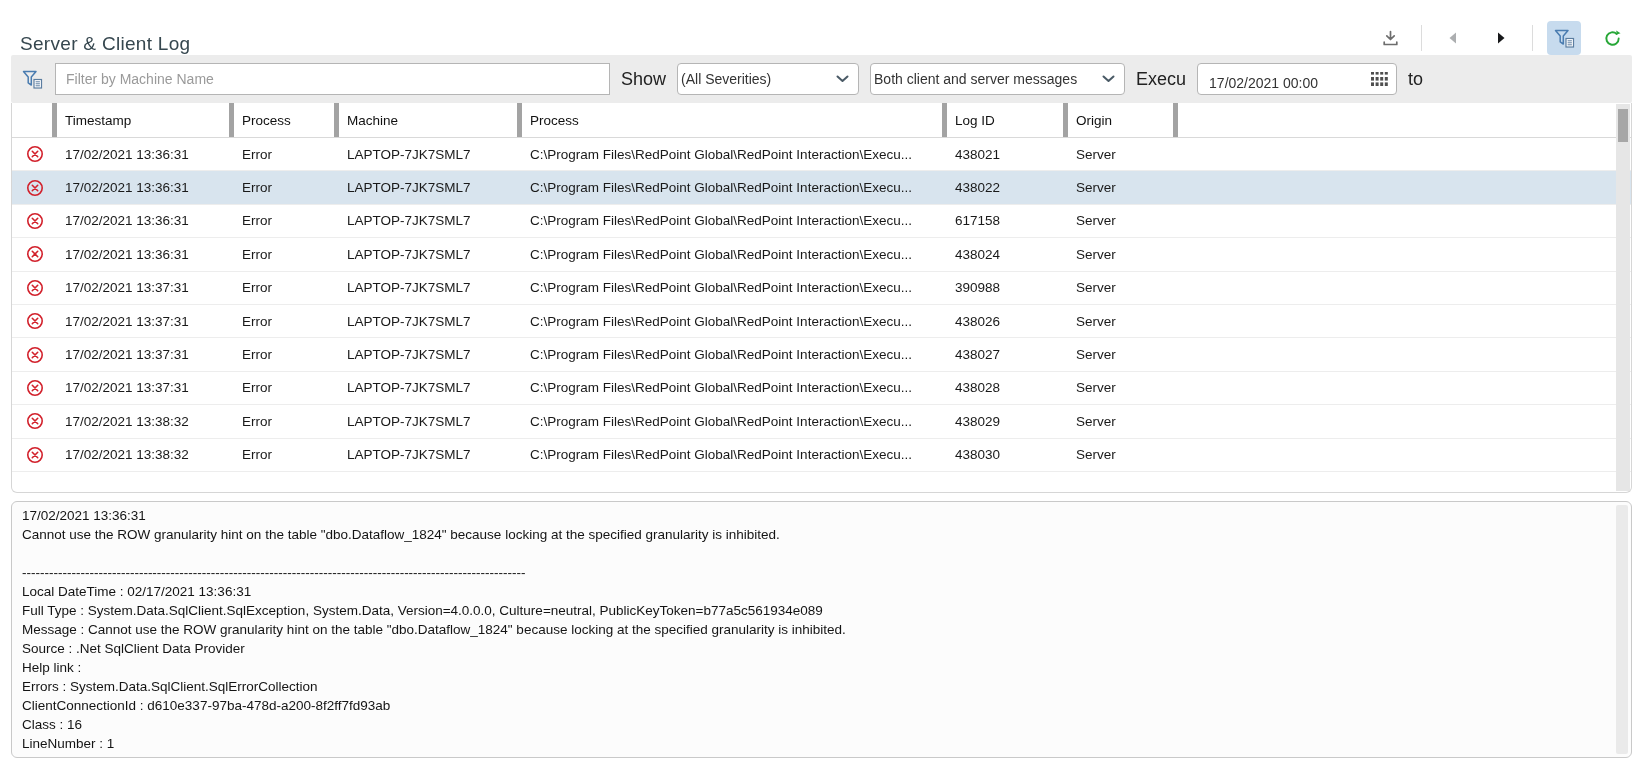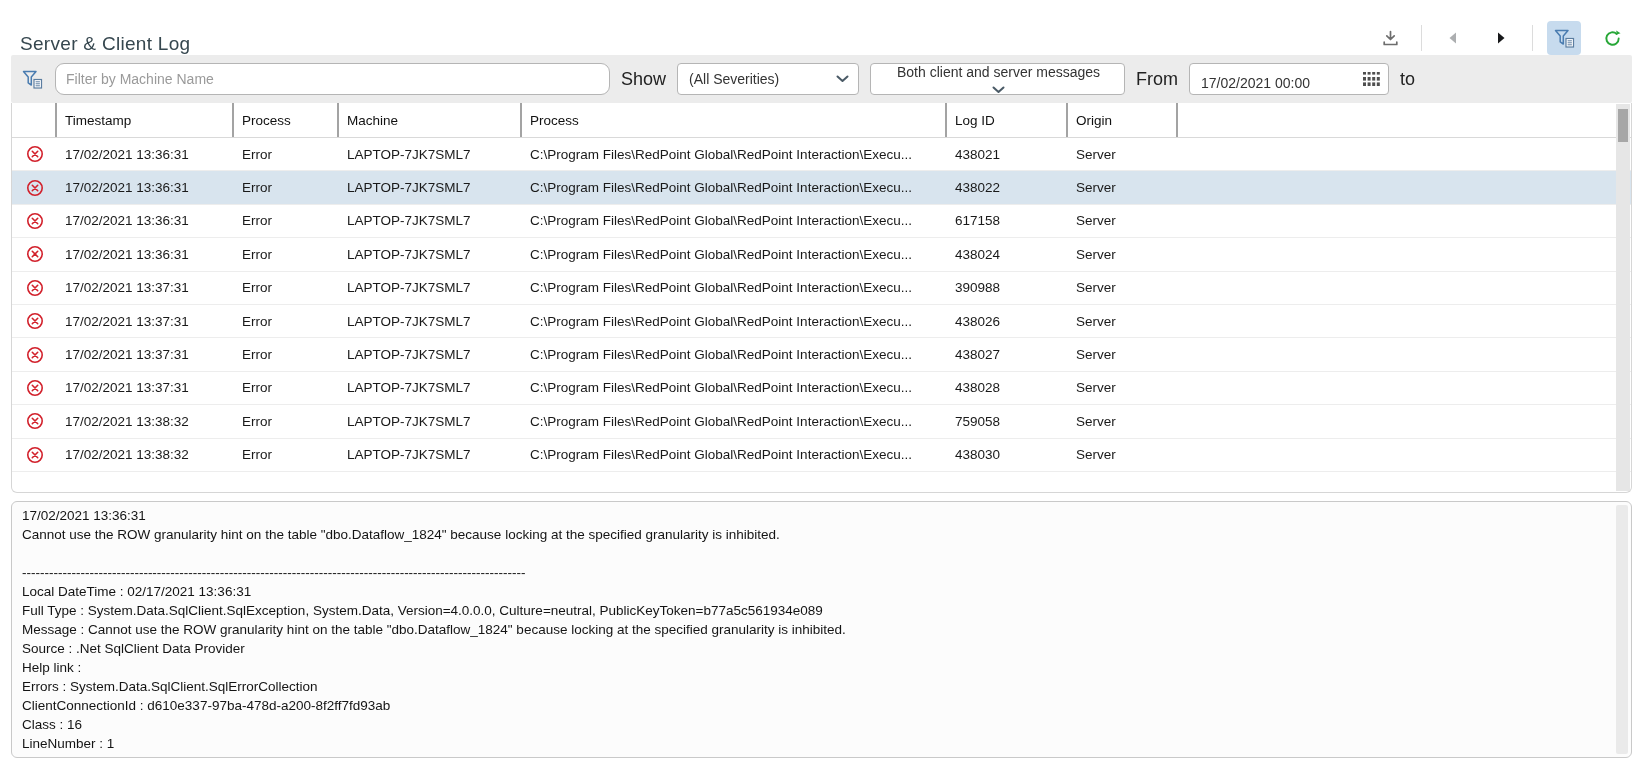--- a/index.html
+++ b/index.html
@@ -19,48 +19,48 @@
     border:none; background:transparent; cursor:pointer; border-radius:4px; }
   .tool-btn.active{ background:#c7dbee; }
   .tool-sep{ width:1px; height:26px; background:#dcdcdc; }
   
   .filter-bar{
     margin:0 11px; height:48px; background:#ececec; border-radius:2px;
     display:flex; align-items:center; gap:11px; padding:0 10px;
   }
   .fb-label{ font-size:18px; color:#222; white-space:nowrap; }
   .text-input{
-    height:32px; border:1px solid #b5b5b5; border-radius:9px; background:#fff;
+    height:32px; border:1px solid #b5b5b5; border-radius:0; background:#fff;
     font-family:"Liberation Sans",sans-serif; font-size:14px; color:#333;
     padding:0 10px; outline:none;
   }
   .text-input::placeholder{ color:#9a9a9a; }
   #machine-input{ width:555px; }
   .select-box{
     height:32px; background:#fff; border:1px solid #b5b5b5; border-radius:4px;
     display:flex; align-items:center; justify-content:space-between;
-    padding:0 9px 0 11px; font-size:14px; color:#333; cursor:pointer; white-space:nowrap;
-  }
-  .sel-sev{ width:182px; } .sel-msg{ width:255px;flex-direction:column; }
+    padding:0 9px 0 3px; font-size:14px; color:#333; cursor:pointer; white-space:nowrap;
+  }
+  .sel-sev{ width:182px; } .sel-msg{ width:255px; }
   .date-field{
     height:32px; background:#fff; border:1px solid #b5b5b5; border-radius:4px;
     display:flex; align-items:center; padding:0 8px 0 2px;
   }
   .date-1{ width:200px; } .date-2{ flex:1; }
   .date-field input{ border:none; outline:none; flex:1; min-width:0; font-family:"Liberation Sans",sans-serif;
     font-size:14px; color:#333; padding:0 0 0 9px; background:transparent;margin-top:8px; }
   .cal-btn{ border:none; background:transparent; cursor:pointer; display:flex; align-items:center; }
   
   .table-panel{
     margin:0 11px; height:390px; background:#fff;
     border:1px solid #d6d6d6; border-top:none; border-radius:0 0 6px 6px;
     position:relative; overflow:hidden;
   }
   .thead{ display:flex; height:35px; border-bottom:1px solid #d9d9d9; font-size:13.5px; color:#111; }
-  .th{ display:flex; align-items:center; padding-left:8px; border-right:2px solid #a3a3a3; cursor:pointer; }
+  .th{ display:flex; align-items:center; padding-left:8px; border-right:5px solid #a3a3a3; cursor:pointer; }
   .th.col-fill{ border-right:none; cursor:default; }
   .col-icon{ width:45px; justify-content:center; padding-left:0; }
   .col-ts{ width:177px; } .col-sev{ width:105px; } .col-mach{ width:183px; }
   .col-proc{ width:425px; } .col-id{ width:121px; } .col-origin{ width:110px; }
   .col-fill{ flex:1; }
   .trow{ display:flex; align-items:center; height:33.4px; border-bottom:1px solid #ededed;
     font-size:13.5px; color:#191919; cursor:default; }
   .trow.selected{ background:#d8e4ee; }
   .td{ display:flex; align-items:center; padding-left:8px; overflow:hidden; white-space:nowrap; }
   .td.col-icon{ padding-left:0; justify-content:center; }
@@ -147,21 +147,21 @@
     </span>
   </div>
   <div class="select-box sel-msg">
     <span>Both client and server messages</span>
     <span>
       <svg width="13" height="8" viewBox="0 0 13 8" fill="none">
           <path d="M1.5 1.5 6.5 6l5-4.5" stroke="#4a5a66" stroke-width="2" stroke-linecap="round" stroke-linejoin="round"></path>
         </svg>
     </span>
   </div>
-  <span class="fb-label">From</span>
+  <span class="fb-label">Execu</span>
   <div class="date-field date-1">
     <input type="text" value="17/02/2021 00:00" style="">
     <button class="cal-btn">
       <span>
         <svg width="17" height="15" viewBox="0 0 17 15">
           <g fill="#4f4f4f">
             <rect x="0" y="0" width="3" height="2.6"></rect>
               <rect x="4.6" y="0" width="3" height="2.6"></rect>
               <rect x="9.2" y="0" width="3" height="2.6"></rect>
               <rect x="13.8" y="0" width="3" height="2.6"></rect>
@@ -317,21 +317,21 @@
         <div class="td col-icon">
           <svg width="18" height="18" viewBox="0 0 18 18" fill="none">
             <circle cx="9" cy="9" r="7.2" stroke="#d2212c" stroke-width="1.6"></circle>
             <path d="M6.3 6.3l5.4 5.4M11.7 6.3l-5.4 5.4" stroke="#d2212c" stroke-width="1.6" stroke-linecap="round"></path>
           </svg>
         </div>
         <div class="td col-ts">17/02/2021 13:38:32</div>
         <div class="td col-sev">Error</div>
         <div class="td col-mach">LAPTOP-7JK7SML7</div>
         <div class="td col-proc">C:\Program Files\RedPoint Global\RedPoint Interaction\Execu...</div>
-        <div class="td col-id">759058</div>
+        <div class="td col-id">438029</div>
         <div class="td col-origin">Server</div>
         <div class="td col-fill"></div>
       </div>
       <div class="trow">
         <div class="td col-icon">
           <svg width="18" height="18" viewBox="0 0 18 18" fill="none">
             <circle cx="9" cy="9" r="7.2" stroke="#d2212c" stroke-width="1.6"></circle>
             <path d="M6.3 6.3l5.4 5.4M11.7 6.3l-5.4 5.4" stroke="#d2212c" stroke-width="1.6" stroke-linecap="round"></path>
           </svg>
         </div>

